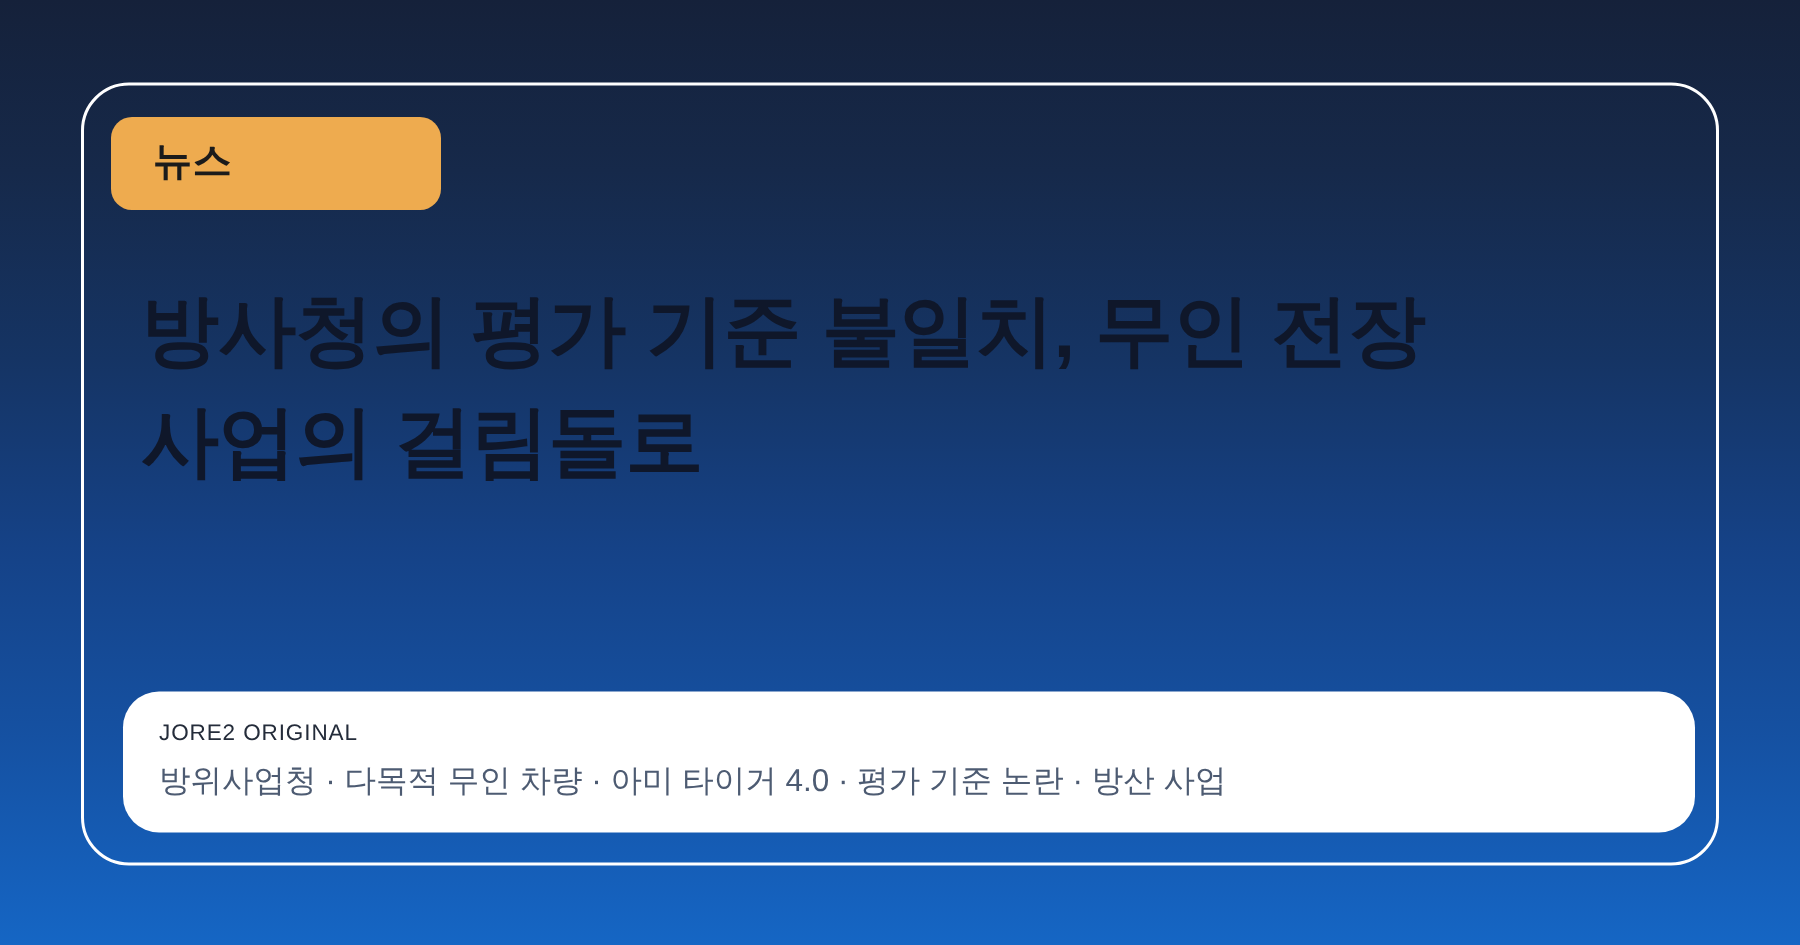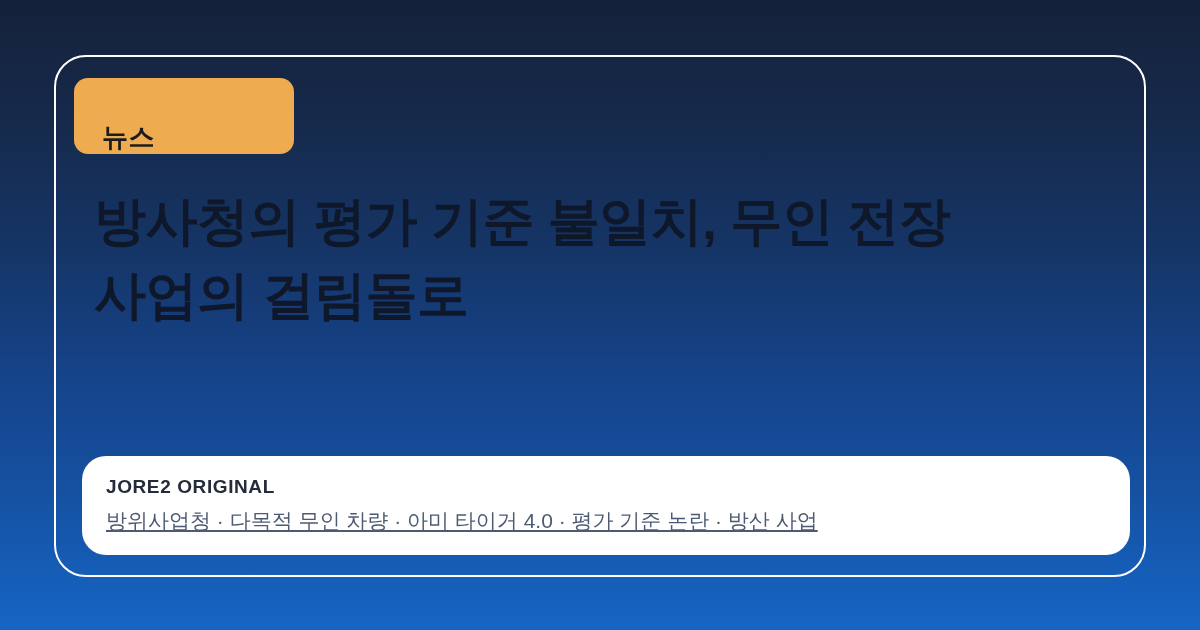--- a/index.html
+++ b/index.html
@@ -34,26 +34,26 @@
     border-radius: 32px;
     background: transparent;
   }
 
   
   .badge {
     position: absolute;
     left: 18px;
     top: 21px;
     min-width: 220px;
-    height: 76px;
+    height: 62px;
     background: #eeab4f;
     border-radius: 14px;
     display: flex;
-    align-items: flex-end;
-    padding: 4px 28px;
+    align-items: flex-start;
+    padding: 16px 28px;
   }
   .badge-label {
     font-size: 26px;
     font-weight: 700;
     color: #1b1b1b;
     letter-spacing: 0.5px;
     line-height: 1;
   }
 
   
@@ -74,34 +74,33 @@
   .meta-card {
     position: absolute;
     left: 26px;
     bottom: 20px;
     width: 1048px;
     background: #ffffff;
     border-radius: 24px;
     padding: 18px 24px 20px 24px;
   }
   .meta-brand {
-    font-size: 19px;
-    font-weight: 700;
+    font-size: 15px;
+    font-weight: 400;
     color: #242c3a;
     letter-spacing: 0.6px;
     line-height: 1.35;
   }
   .meta-tags {
     margin-top: 7px;
     font-size: 21px;
     font-weight: 400;
     color: #4d5b72;
     line-height: 1.35;
     word-break: keep-all;
-    text-decoration: underline;
   }
 </style>
 </head>
 <body>
 
 <div class="og-card">
 
   <div class="badge">
     <span class="badge-label">뉴스</span>
   </div>

